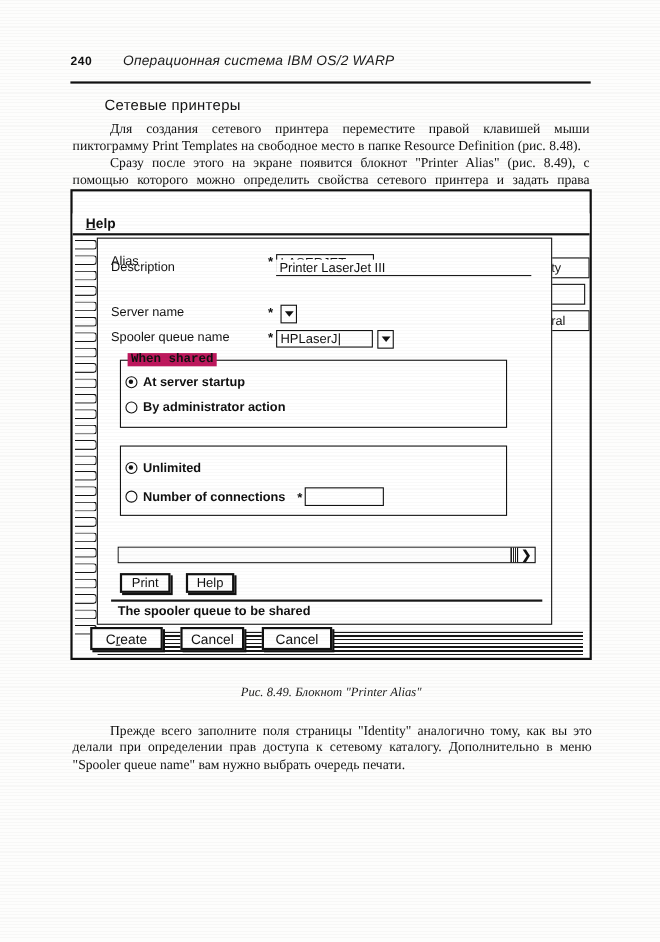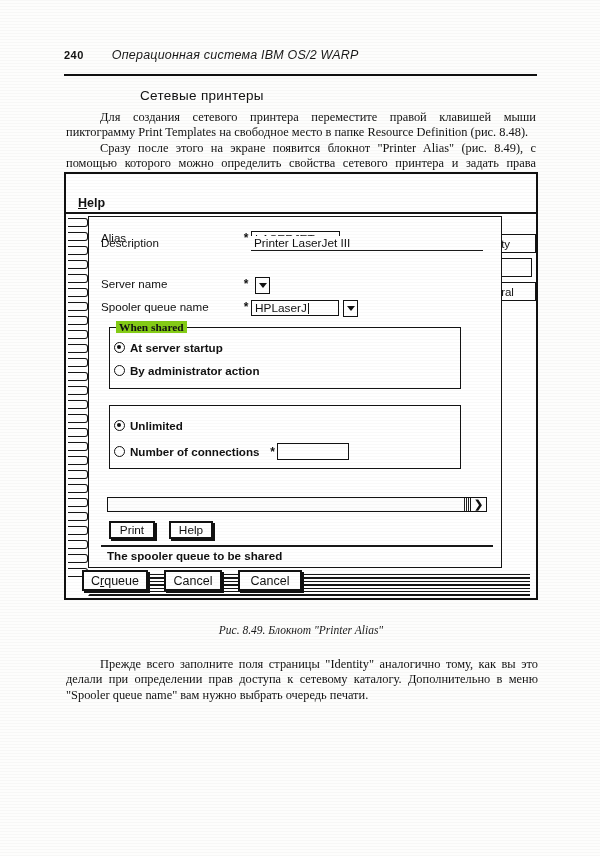--- a/index.html
+++ b/index.html
@@ -54,21 +54,20 @@
   }
 
   
   .section-heading {
     position: absolute;
     left: 95px; top: 88px;
     font-family: "Liberation Sans", sans-serif;
     font-size: 13.5px;
     color: #111;
     letter-spacing: .3px;
-    margin-left: 45px;
   }
 
   
   .para {
     position: absolute;
     font-size: 12.4px;
     line-height: 15.4px;
     text-align: justify;
     color: #121212;
   }
@@ -319,23 +318,23 @@
   .groupbox {
     position: absolute;
     left: 8px;
     border: 1.5px solid #141414;
     box-sizing: border-box;
     background: transparent;
   }
   .group-title {
     position: absolute;
     left: 6px; top: -7px;
-    background: #84cc16;
+    background: #be185d;
     padding: 0 3px;
-    font-family: Liberation Serif, serif;
+    font-family: Liberation Mono, monospace;
     font-size: 11.4px;
     font-weight: bold;
     color: #111;
     white-space: nowrap;
   }
   .radio-row {
     position: absolute;
     left: 4px;
     display: flex;
     align-items: center;
@@ -618,21 +617,21 @@
       </div>
 
       <div class="page-stack"></div>
     </div>
   </div>
 
   <div class="action-bar">
     <span class="pbtn" style="width:66px">
         <span>C</span>
         <u>r</u>
-        <span>queue</span>
+        <span>eate</span>
       </span>
     <span class="pbtn" style="width:58px">Cancel</span>
     <span class="pbtn" style="width:64px">Cancel</span>
   </div>
 
   <div id="caption">Рис. 8.49. Блокнот "Printer Alias"</div>
 
   <div class="para" id="para3"><span class="indent"></span><span>Прежде всего заполните поля страницы "Identity" аналогично тому, как вы это делали при определении прав доступа к сетевому каталогу. Дополнительно в меню "Spooler queue name" вам нужно выбрать очередь печати.</span></div>
 
   <div class="scan-noise"></div>

